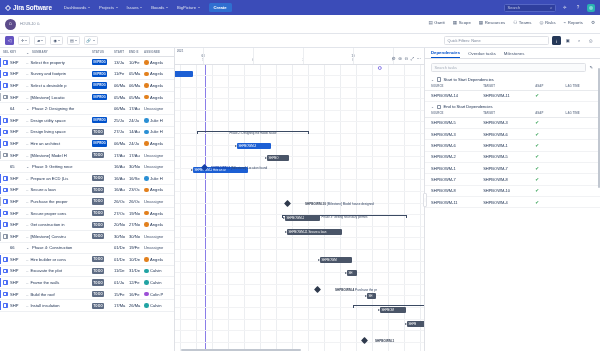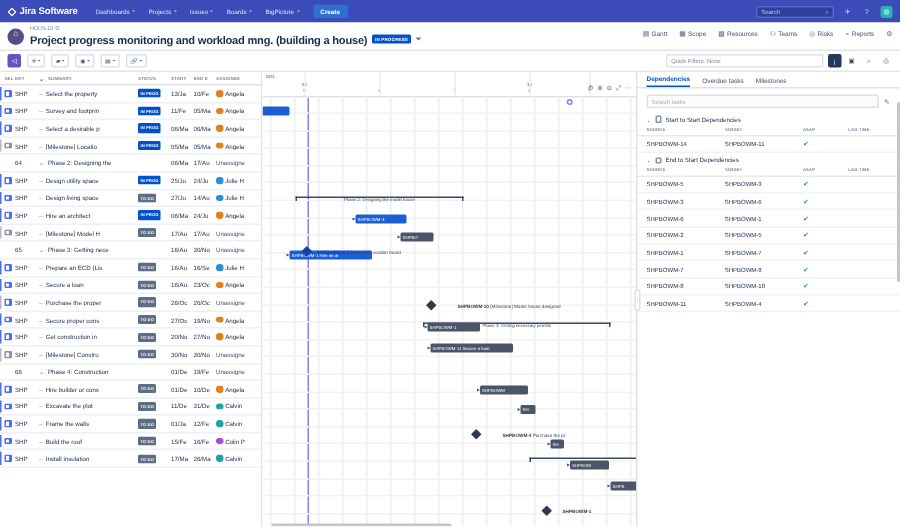--- a/index.html
+++ b/index.html
@@ -207,25 +207,20 @@
 
 <div class="projbar">
   <div class="proj-avatar">
       <span class="house">⌂</span>
     </div>
   <div class="proj-text">
     <div class="breadcrumb">
         <span>HOUS-10</span>
         <span>⧉</span>
       </div>
-    <div class="projtitle-row">
-      <span class="projtitle">Project progress monitoring and workload mng. (building a house)</span>
-      <span class="status-pill">IN PROGRESS</span>
-      <span class="title-caret"></span>
-    </div>
   </div>
   <div class="proj-right">
     <span class="proj-tab">
         <span class="g">▤</span>
         <span>Gantt</span>
       </span>
     <span class="proj-tab">
         <span class="g">▦</span>
         <span>Scope</span>
       </span>

